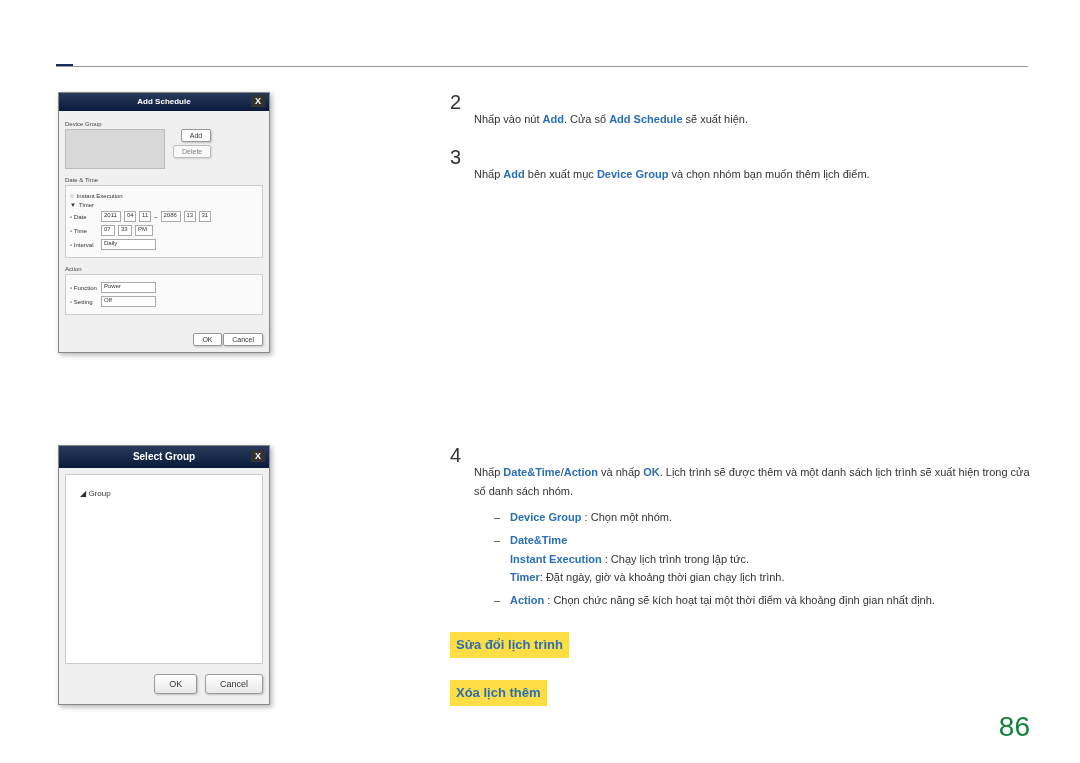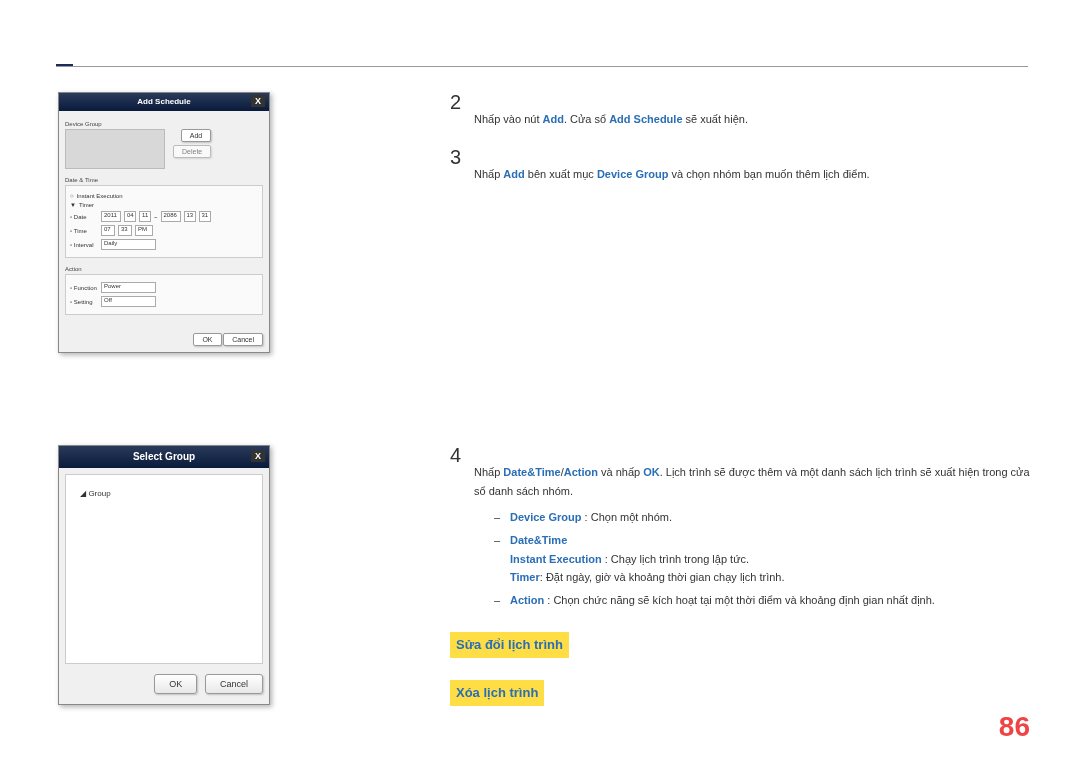--- a/index.html
+++ b/index.html
@@ -25,22 +25,22 @@
     left: 56px;
     width: 972px;
     height: 1px;
     background: #999;
   }
   .page-number {
     position: absolute;
     bottom: 20px;
     right: 50px;
     font-size: 28px;
-    color: #ef4444;
-    font-weight: 700;
+    color: #15803d;
+    font-weight: 400;
   }
   
   .screenshot {
     position: absolute;
     background: #e0e0e0;
     border: 1px solid #888;
     box-shadow: 2px 2px 5px rgba(0,0,0,0.3);
   }
   .screenshot1 { top: 92px; left: 58px; width: 212px; height: 261px; }
   .screenshot2 { top: 445px; left: 58px; width: 212px; height: 260px; }
@@ -299,17 +299,17 @@
         </div>
       </div>
     </div>
   </div>
 
   <div class="section">
     <div><span class="heading-hl">Sửa đổi lịch trình</span></div>
   </div>
 
   <div class="section">
-    <div><span class="heading-hl">Xóa lịch trình</span></div>
+    <div><span class="heading-hl">Xóa lịch thêm</span></div>
   </div>
 </div>
 
 <div class="page-number">86</div>
 
 </body></html>

